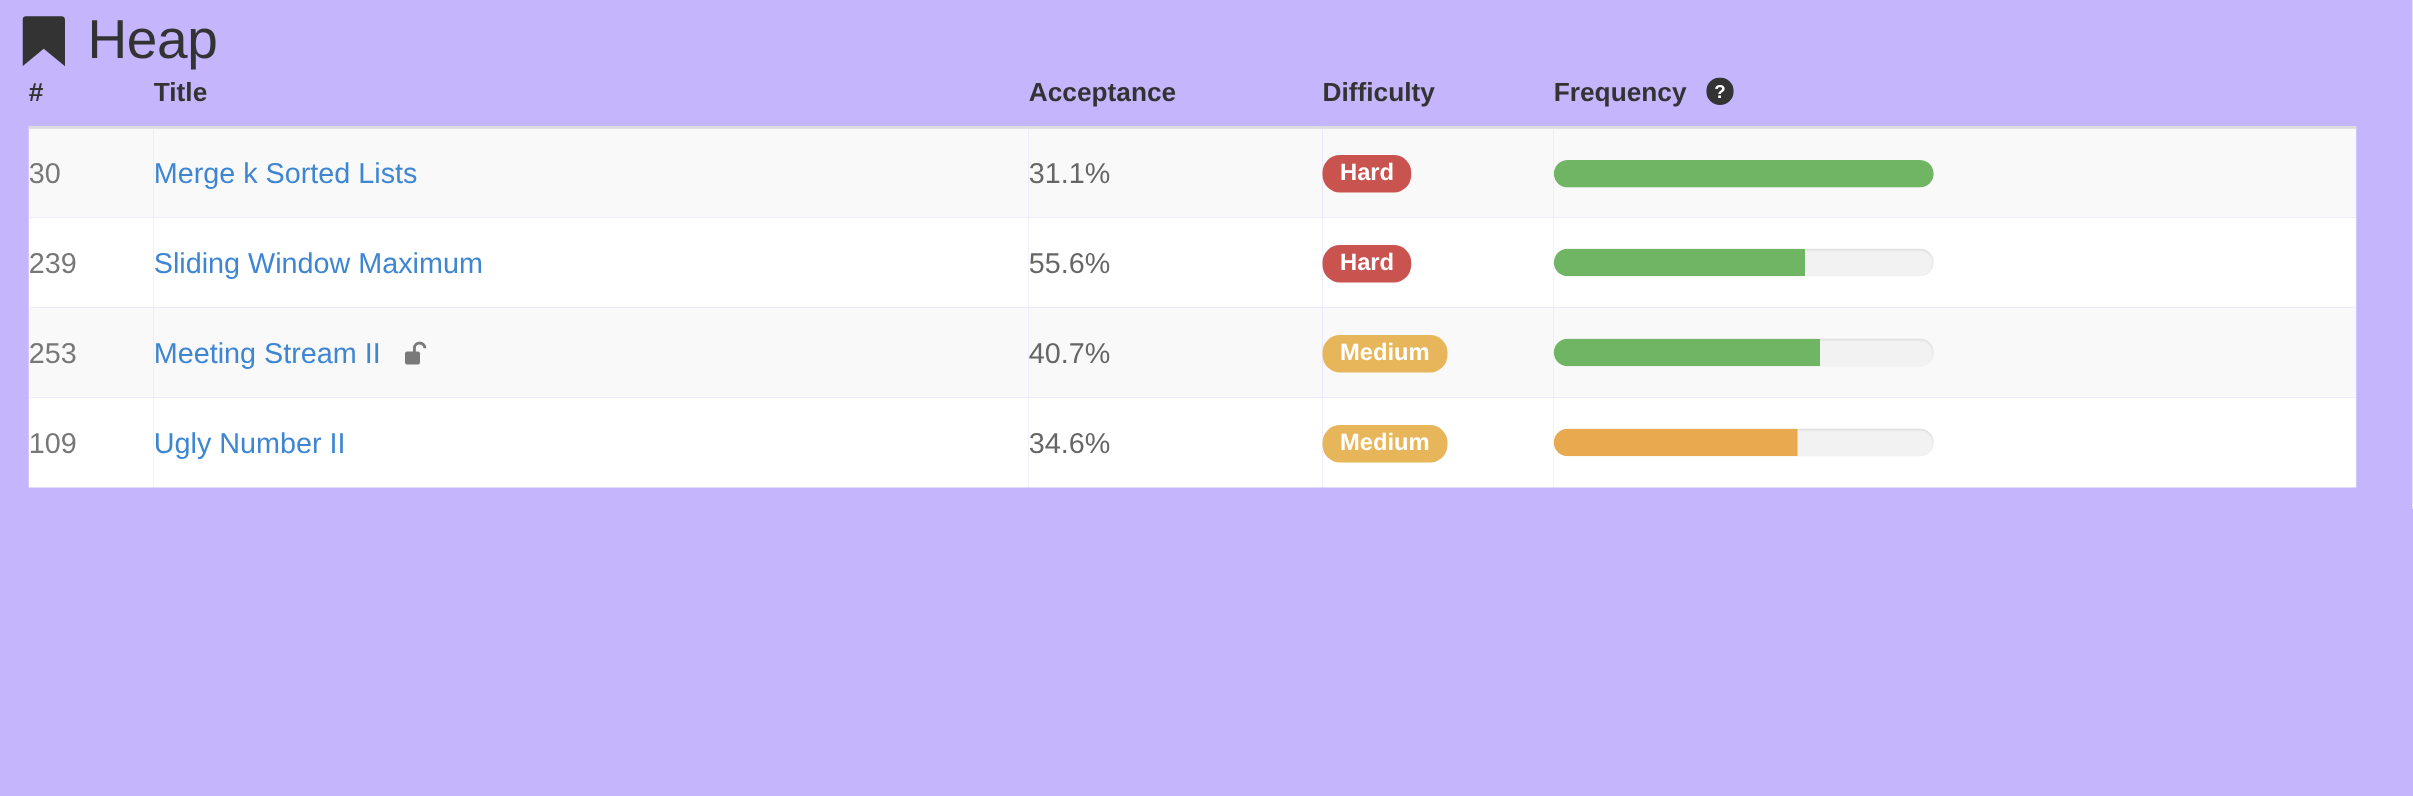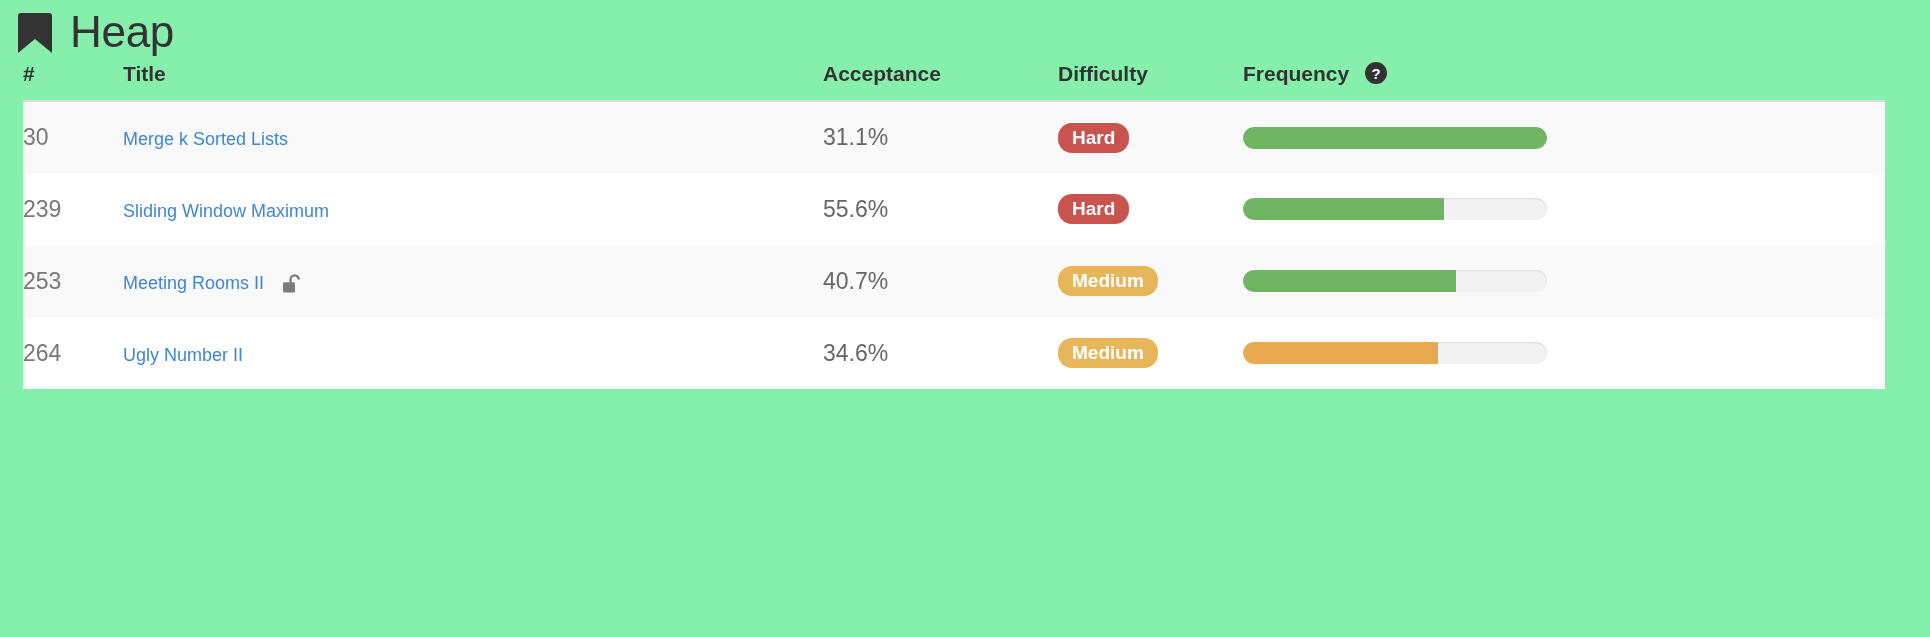--- a/index.html
+++ b/index.html
@@ -5,21 +5,21 @@
   * { box-sizing: border-box; }
   html, body {
     margin: 0; padding: 0;
     width: 1930px; height: 637px;
     background: #ffffff;
     font-family: "Liberation Sans", sans-serif;
     -webkit-font-smoothing: antialiased;
     overflow: hidden;
   }
 
-  .page { position: relative; width: 1930px; height: 637px; background: #86efac; }
+  .page { position: relative; width: 1930px; height: 637px; background: #c4b5fd; }
 
   
   .title-row {
     display: flex;
     align-items: center;
     padding: 8px 0 0 18px;
     height: 56px;
   }
   .bookmark-icon { width: 34px; height: 44px; display: block; flex: 0 0 auto; }
   .page-title {
@@ -76,21 +76,21 @@
     font-size: 23px;
   }
   .cell-title { padding-left: 18px; }
   .cell-acc   { color: #666666; font-size: 23px; }
   .cell-diff  { }
   .cell-freq  { }
 
   .problem-link {
     color: #3e86d2;
     text-decoration: none;
-    font-size: 18px;
+    font-size: 23px;
   }
 
   .title-wrap { display: inline-flex; align-items: center; }
   .lock-icon {
     width: 22px; height: 20px;
     margin-left: 18px;
     display: inline-block;
     vertical-align: middle;
   }
 
@@ -194,36 +194,36 @@
           <td class="cell-diff"><span class="badge badge-hard">Hard</span></td>
           <td class="cell-freq">
             <div class="freq-track">
               <div class="freq-fill" style="width: 66%; background: rgb(111, 181, 99);"></div>
             </div>
           </td>
         </tr>
         <tr>
           <td class="cell-id">253</td>
           <td class="cell-title"><span class="title-wrap">
-              <a class="problem-link" href="#">Meeting Rooms II</a>
+              <a class="problem-link" href="#">Meeting Stream II</a>
               <span class="lock-icon"><svg viewBox="0 0 22 20" width="22" height="20" xmlns="http://www.w3.org/2000/svg">
                   <path d="M8.5 8.5 V5.6 a4.2 4.2 0 0 1 8.4 0" fill="none" stroke="#7a7a7a" stroke-width="2.3"></path>
                   <rect x="1" y="8.2" width="12" height="10.4" rx="1.6" fill="#7a7a7a"></rect>
                 </svg></span>
             </span></td>
           <td class="cell-acc">40.7%</td>
           <td class="cell-diff"><span class="badge badge-medium">Medium</span></td>
           <td class="cell-freq">
             <div class="freq-track">
               <div class="freq-fill" style="width: 70%; background: rgb(111, 181, 99);"></div>
             </div>
           </td>
         </tr>
         <tr>
-          <td class="cell-id">264</td>
+          <td class="cell-id">109</td>
           <td class="cell-title"><span class="title-wrap">
               <a class="problem-link" href="#">Ugly Number II</a>
             </span></td>
           <td class="cell-acc">34.6%</td>
           <td class="cell-diff"><span class="badge badge-medium">Medium</span></td>
           <td class="cell-freq">
             <div class="freq-track">
               <div class="freq-fill" style="width: 64%; background: rgb(232, 169, 79);"></div>
             </div>
           </td>

